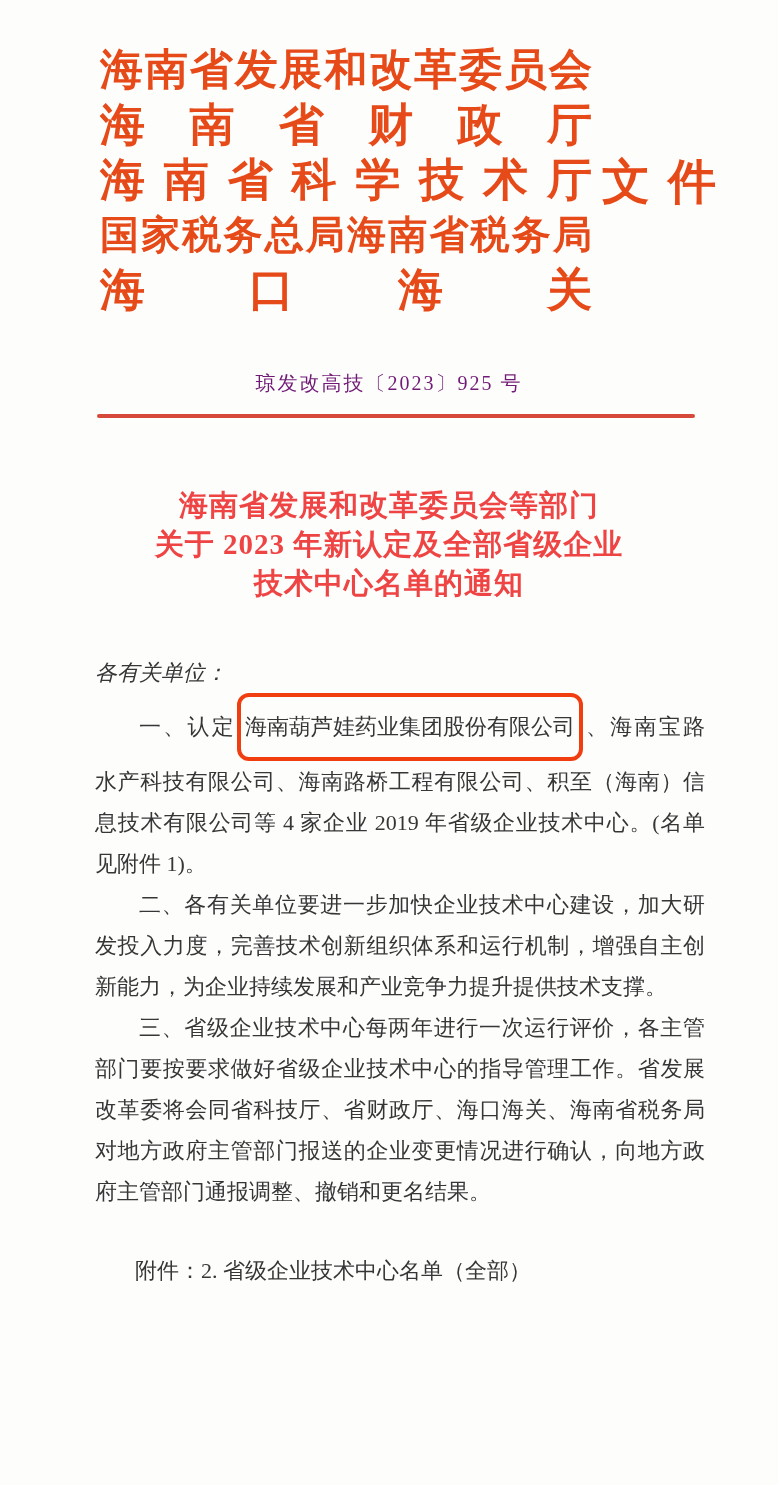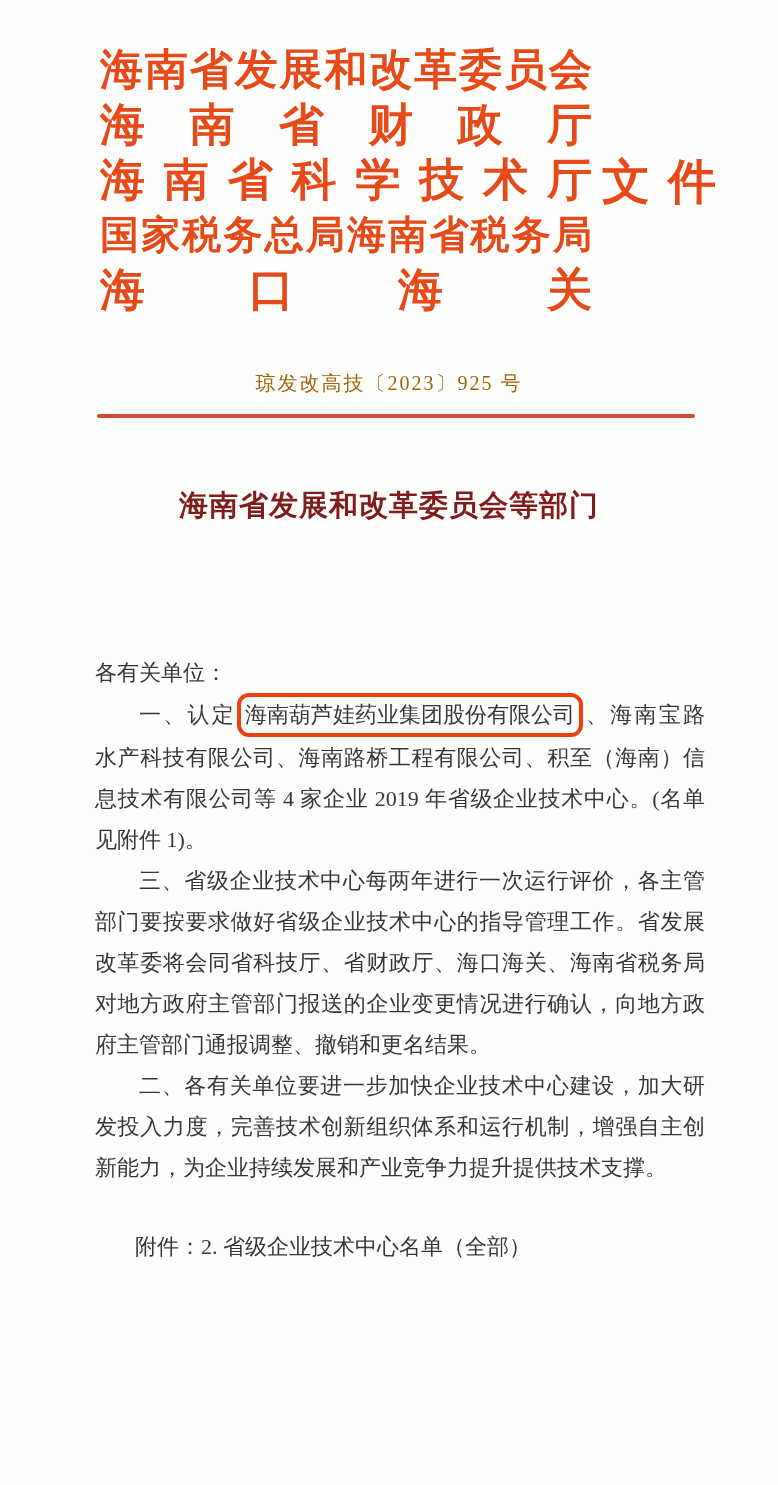--- a/index.html
+++ b/index.html
@@ -24,46 +24,46 @@
   .agency-line.l1{font-size:43px;}
   .agency-line.l4{font-size:39px;letter-spacing:0;}
   .doc-type{
     position:absolute;left:502px;top:112px;width:114px;height:55px;
     font-size:48px;font-weight:bold;color:var(--red-head);
     display:flex;justify-content:space-between;align-items:center;
   }
   
   .ref-number{
     position:absolute;top:370px;left:0;width:100%;
-    text-align:center;font-size:20px;letter-spacing:2px;color:#a16207;
+    text-align:center;font-size:20px;letter-spacing:2px;color:#701a75;
   }
   
   .red-rule{
     position:absolute;top:414px;left:97px;width:598px;height:4px;
     background:var(--red-rule);border-radius:2px;
   }
   
   .title{
     position:absolute;top:486px;left:0;width:100%;
     text-align:center;font-size:29px;font-weight:bold;
-    line-height:39px;color:#7f1d1d;letter-spacing:1px;
+    line-height:39px;color:#ef4444;letter-spacing:1px;
   }
   
   .body{
     position:absolute;top:652px;left:95px;width:610px;
     font-size:22px;line-height:41px;color:#363636;
     text-align:justify;text-justify:inter-character;
   }
   .body p{margin:0;text-indent:2em;}
-  .body p.salutation{text-indent:0;}
+  .body p.salutation{text-indent:0;font-style:italic;}
   .hl{
     display:inline-block;
     border:4px solid var(--red-box);
     border-radius:12px;
-    padding:4px 4px;margin:0 1px;
+    padding:16px 4px;margin:0 1px;
     line-height:1.25;text-indent:0;
     vertical-align:baseline;
   }
   
   .attach{margin-top:34px;display:flex;line-height:49px;}
   .attach-label{padding-left:40px;white-space:nowrap;}
   .attach-items{flex:1;}
   :root{
     --red-head:#e64a19;
     --red-rule:#d6493b;
@@ -134,27 +134,29 @@
         <span>件</span>
       </div>
   </div>
 
   <div class="ref-number">琼发改高技〔2023〕925 号</div>
 
   <div class="red-rule"></div>
 
   <div class="title">
     <div>海南省发展和改革委员会等部门</div>
+    <div>关于 2023 年新认定及全部省级企业</div>
+    <div>技术中心名单的通知</div>
   </div>
 
   <div class="body">
     <p class="salutation">各有关单位：</p>
     <p><span>一、认定</span><span class="hl">海南葫芦娃药业集团股份有限公司</span><span>、海南宝路水产科技有限公司、海南路桥工程有限公司、积至（海南）信息技术有限公司等 4 家企业 2019 年省级企业技术中心。(名单见附件 1)。</span></p>
+    <p>二、各有关单位要进一步加快企业技术中心建设，加大研发投入力度，完善技术创新组织体系和运行机制，增强自主创新能力，为企业持续发展和产业竞争力提升提供技术支撑。</p>
     <p>三、省级企业技术中心每两年进行一次运行评价，各主管部门要按要求做好省级企业技术中心的指导管理工作。省发展改革委将会同省科技厅、省财政厅、海口海关、海南省税务局对地方政府主管部门报送的企业变更情况进行确认，向地方政府主管部门通报调整、撤销和更名结果。</p>
-    <p>二、各有关单位要进一步加快企业技术中心建设，加大研发投入力度，完善技术创新组织体系和运行机制，增强自主创新能力，为企业持续发展和产业竞争力提升提供技术支撑。</p>
 
     <div class="attach">
       <span class="attach-label">附件：</span>
       <div class="attach-items">
         <div>2. 省级企业技术中心名单（全部）</div>
       </div>
     </div>
   </div>
 
 </div>

